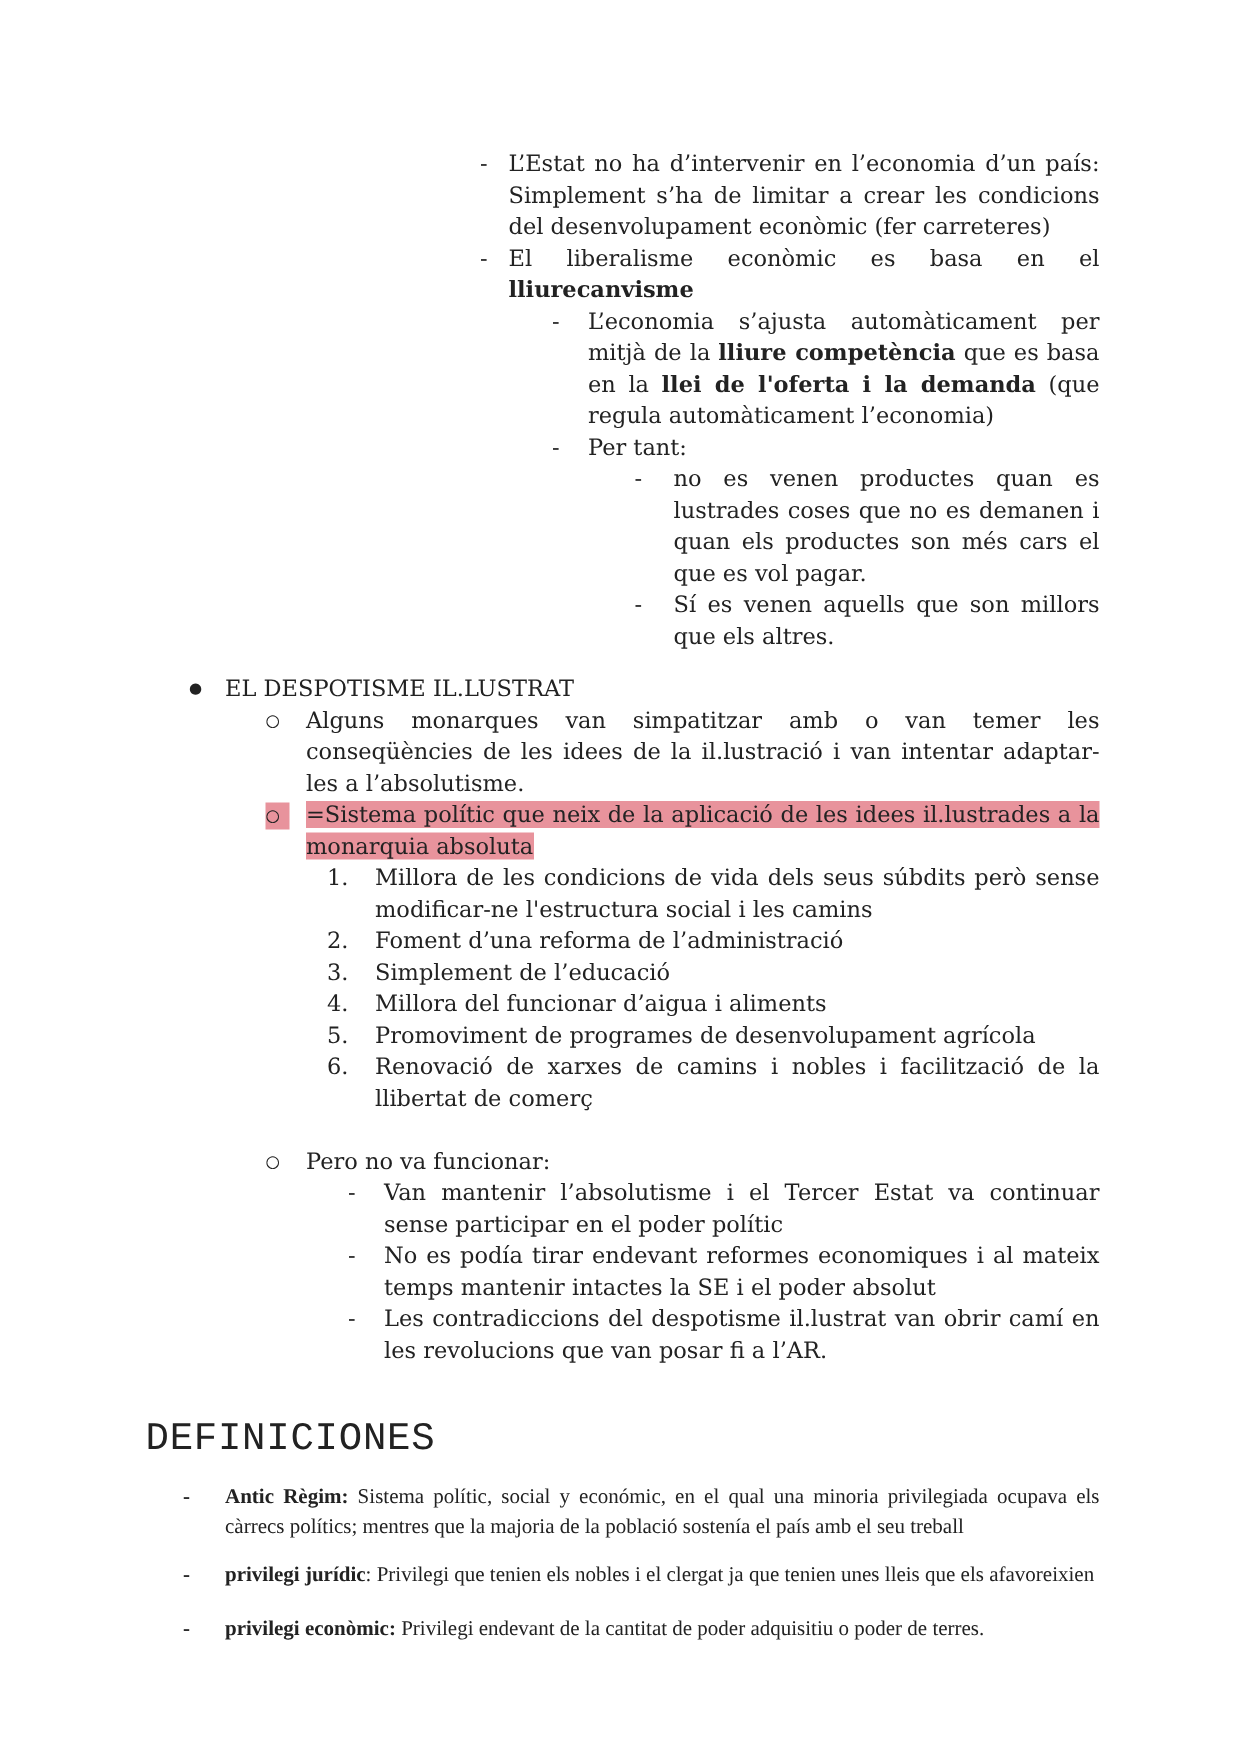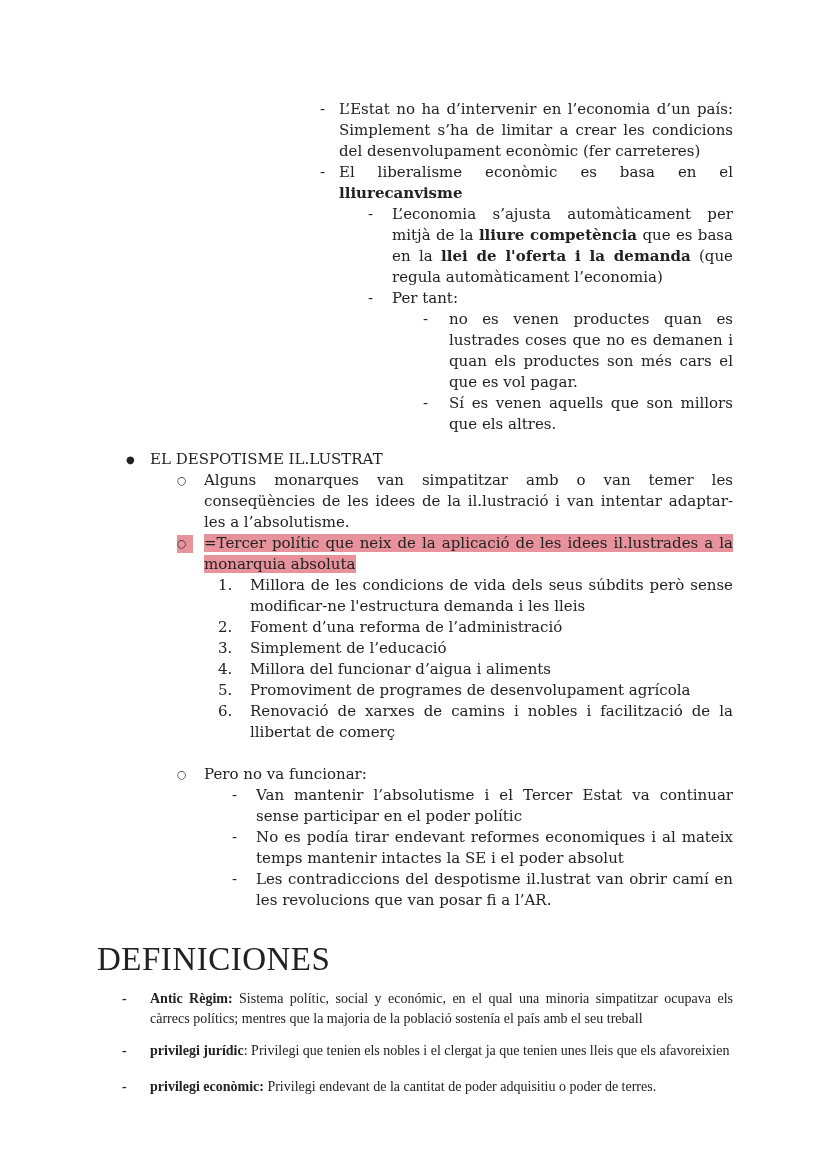--- a/index.html
+++ b/index.html
@@ -28,22 +28,22 @@
   .lv1{margin-left:126px;width:607px;}  .lv1 .bullet{width:12px;margin-right:12px;font-size:10px;}
   .lv2{margin-left:177px;width:556px;}  .lv2 .bullet{width:16px;margin-right:11px;font-size:11px;}
   .lv3{margin-left:218px;width:515px;}  .lv3 .bullet{width:18px;margin-right:14px;}
   .lv4{margin-left:232px;width:501px;}  .lv4 .bullet{width:10px;margin-right:14px;}
 
   .mt-sec{margin-top:14px;}
   .mt-par{margin-top:21px;}
 
   .defs-heading{
     margin:30px 0 0 97px;
-    font-family:Liberation Serif, serif;
-    font-size:33px;line-height:36px;font-weight:normal;
+    font-family:Liberation Mono, monospace;
+    font-size:26px;line-height:36px;font-weight:normal;
     letter-spacing:0.5px;
   }
   .def{
     margin-left:122px;width:611px;
     font-family:"Liberation Serif","DejaVu Serif",serif;
     font-size:14px;line-height:20px;
   }
   .def .bullet{width:10px;margin-right:18px;font-weight:bold;line-height:20px;}
   .def-0{margin-top:12px;} .def-1{margin-top:12px;} .def-2{margin-top:16px;}
 </style>
@@ -80,26 +80,26 @@
   <div class="row lv1 mt-sec">
     <span class="bullet">●</span>
     <div class="txt"><span>EL DESPOTISME IL.LUSTRAT</span></div>
   </div>
   <div class="row lv2">
     <span class="bullet">○</span>
     <div class="txt"><span>Alguns monarques van simpatitzar amb o van temer les conseqüències de les idees de la il.lustració i van intentar adaptar-les a l’absolutisme.</span></div>
   </div>
   <div class="row lv2">
     <span class="bullet bullet-hl">○</span>
-    <div class="txt"><span class="hl">=Tercer polític que neix de la aplicació de les idees il.lustrades a la monarquia absoluta</span></div>
+    <div class="txt"><span class="hl">=Sistema polític que neix de la aplicació de les idees il.lustrades a la monarquia absoluta</span></div>
   </div>
 
   <div class="row lv3">
     <span class="bullet">1.</span>
-    <div class="txt"><span>Millora de les condicions de vida dels seus súbdits però sense modificar-ne l'estructura demanda i les lleis</span></div>
+    <div class="txt"><span>Millora de les condicions de vida dels seus súbdits però sense modificar-ne l'estructura social i les camins</span></div>
   </div>
   <div class="row lv3">
     <span class="bullet">2.</span>
     <div class="txt"><span>Foment d’una reforma de l’administració</span></div>
   </div>
   <div class="row lv3">
     <span class="bullet">3.</span>
     <div class="txt"><span>Simplement de l’educació</span></div>
   </div>
   <div class="row lv3">
@@ -129,21 +129,21 @@
   </div>
   <div class="row lv4">
     <span class="bullet">-</span>
     <div class="txt"><span>Les contradiccions del despotisme il.lustrat van obrir camí en les revolucions que van posar fi a l’AR.</span></div>
   </div>
 
   <h1 class="defs-heading">DEFINICIONES</h1>
 
   <div class="row def def-0">
     <span class="bullet">-</span>
-    <div class="txt"><span class="b">Antic Règim:</span><span> Sistema polític, social y económic, en el qual una minoria simpatitzar ocupava els càrrecs polítics; mentres que la majoria de la població sostenía el país amb el seu treball</span></div>
+    <div class="txt"><span class="b">Antic Règim:</span><span> Sistema polític, social y económic, en el qual una minoria privilegiada ocupava els càrrecs polítics; mentres que la majoria de la població sostenía el país amb el seu treball</span></div>
   </div>
   <div class="row def def-1">
     <span class="bullet">-</span>
     <div class="txt"><span class="b">privilegi jurídic</span><span>: Privilegi que tenien els nobles i el clergat ja que tenien unes lleis que els afavoreixien</span></div>
   </div>
   <div class="row def def-2">
     <span class="bullet">-</span>
     <div class="txt"><span class="b">privilegi econòmic:</span><span> Privilegi endevant de la cantitat de poder adquisitiu o poder de terres.</span></div>
   </div>
 

